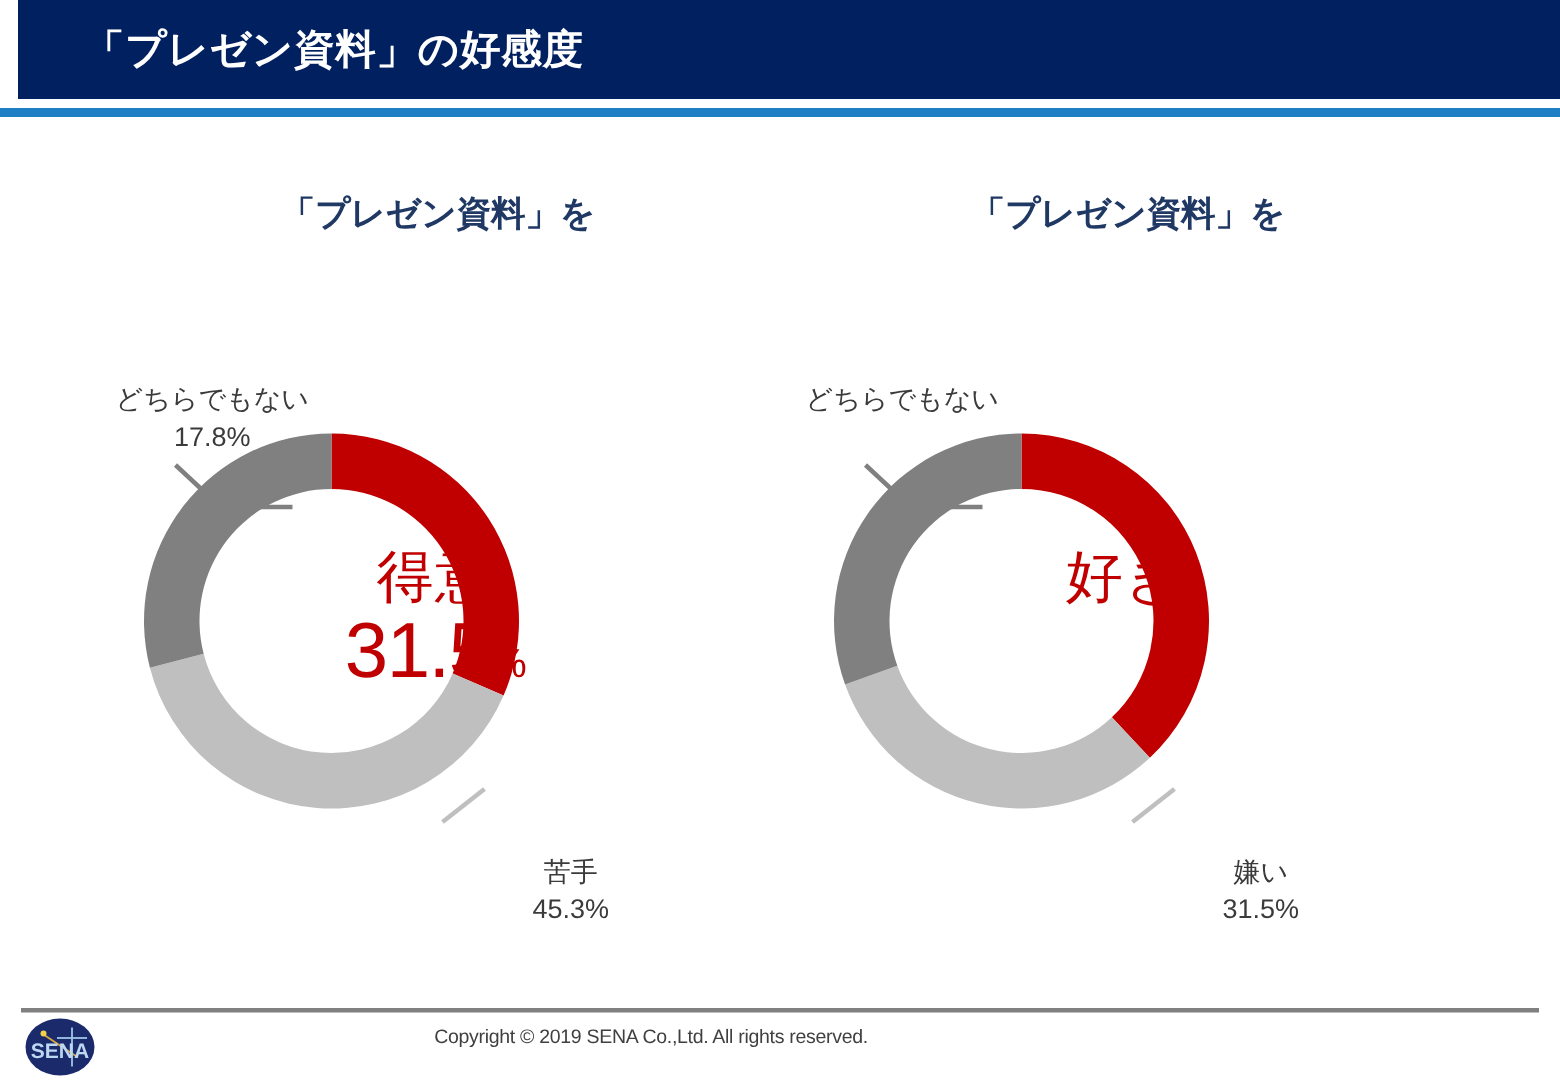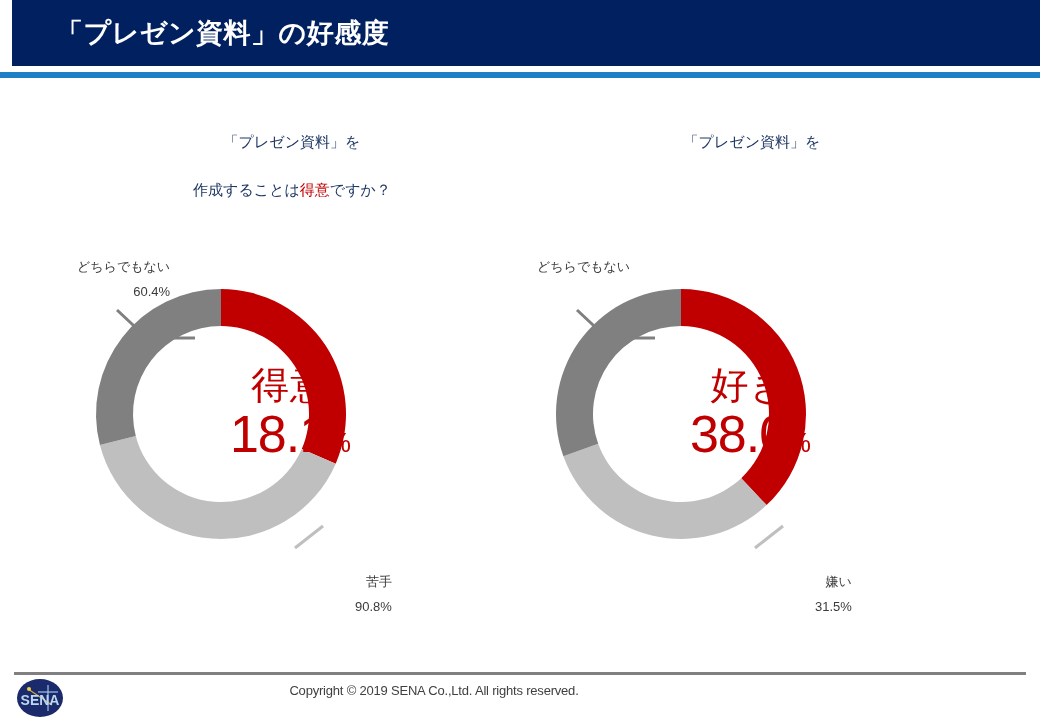--- a/index.html
+++ b/index.html
@@ -51,22 +51,22 @@
     background: #1F7FC4;
   }
 
   
   .question {
     position: absolute;
     top: 118px;
     width: 460px;
     text-align: center;
     color: #1F3864;
-    font-size: 15px;
-    font-weight: normal;
+    font-size: 23px;
+    font-weight: bold;
     line-height: 48px;
   }
   .question.left  { left: 62px; }
   .question.right { left: 522px; }
   .question .line { display: block; white-space: nowrap; }
   .accent { color: #C00000; }
 
   
   .chart {
     position: absolute;
@@ -101,23 +101,23 @@
     letter-spacing: -1px;
   }
   .donut-center .val .pct {
     font-size: 27px;
   }
 
   
   .callout {
     position: absolute;
     color: #3B3B3B;
-    font-size: 13px;
+    font-size: 18px;
     line-height: 25px;
-    text-align: right;
+    text-align: center;
     white-space: nowrap;
   }
   .callout.top  { left: 22px;  top: 6px; }
   .callout.bot  { left: 300px; top: 321px; }
 
   
   .footer-rule {
     position: absolute;
     left: 14px;
     top: 672px;
@@ -148,66 +148,62 @@
 
 <div class="slide">
 
   <div class="title-bar">
     <div class="title-text">「プレゼン資料」の好感度</div>
   </div>
   <div class="title-rule"></div>
 
   <div class="question left">
     <span class="line">「プレゼン資料」を</span>
-    <span class="line">
-      <span>作成することは</span><span class="accent">得意</span><span>ですか？</span>
-    </span>
   </div>
 
   <div class="question right">
     <span class="line">「プレゼン資料」を</span>
   </div>
 
   <div class="chart left">
     <svg width="470" height="380" viewBox="0 0 470 380">
       <g class="slices-left">
           <path d="M 166 41 A 125 125 0 0 1 280.7193282104976 215.64348632934758 L 246.76240706019036 200.9490143758607 A 88 88 0 0 0 166 78 Z" fill="#C00000"></path>
           <path d="M 280.7193282104976 215.64348632934758 A 125 125 0 0 1 44.9271048589211 197.0862358956068 L 80.76468182068045 187.8847100705072 A 88 88 0 0 0 246.76240706019036 200.9490143758607 Z" fill="#BFBFBF"></path>
           <path d="M 44.9271048589211 197.0862358956068 A 125 125 0 0 1 165.99999999999997 41 L 165.99999999999997 78 A 88 88 0 0 0 80.76468182068045 187.8847100705072 Z" fill="#808080"></path>
         </g>
       <polyline class="leader" points="62,62 92,90 140,90" fill="none" stroke="#808080" stroke-width="3"></polyline>
       <polyline class="leader" points="240,300 268,278" fill="none" stroke="#BFBFBF" stroke-width="3"></polyline>
     </svg>
     <div class="donut-center">
       <span class="cat">得意</span>
-      <span class="val"><span>18.1</span><span class="pct">%</span></span>
+      <span class="val"><span>31.5</span><span class="pct">%</span></span>
     </div>
     <div class="callout top">
       <div>どちらでもない</div>
-      <div>60.4%</div>
+      <div>17.8%</div>
     </div>
     <div class="callout bot">
       <div>苦手</div>
-      <div>90.8%</div>
+      <div>45.3%</div>
     </div>
   </div>
 
   <div class="chart right">
     <svg width="470" height="380" viewBox="0 0 470 380">
       <g class="slices-right">
           <path d="M 166 41 A 125 125 0 0 1 251.5683882410861 257.1210784276764 L 226.24014532172458 230.14923921308423 A 88 88 0 0 0 166 78 Z" fill="#C00000"></path>
           <path d="M 251.5683882410861 257.1210784276764 A 125 125 0 0 1 48.38990388072182 208.3422400306614 L 83.20249233202816 195.80893698158565 A 88 88 0 0 0 226.24014532172458 230.14923921308423 Z" fill="#BFBFBF"></path>
           <path d="M 48.38990388072182 208.3422400306614 A 125 125 0 0 1 165.99999999999997 41 L 165.99999999999997 78 A 88 88 0 0 0 83.20249233202816 195.80893698158565 Z" fill="#808080"></path>
         </g>
       <polyline class="leader" points="62,62 92,90 140,90" fill="none" stroke="#808080" stroke-width="3"></polyline>
       <polyline class="leader" points="240,300 268,278" fill="none" stroke="#BFBFBF" stroke-width="3"></polyline>
     </svg>
     <div class="donut-center">
       <span class="cat">好き</span>
-      <span class="val"><span>38.0</span><span class="pct">%</span></span>
     </div>
     <div class="callout top">
       <div>どちらでもない</div>
     </div>
     <div class="callout bot">
       <div>嫌い</div>
       <div>31.5%</div>
     </div>
   </div>
 

